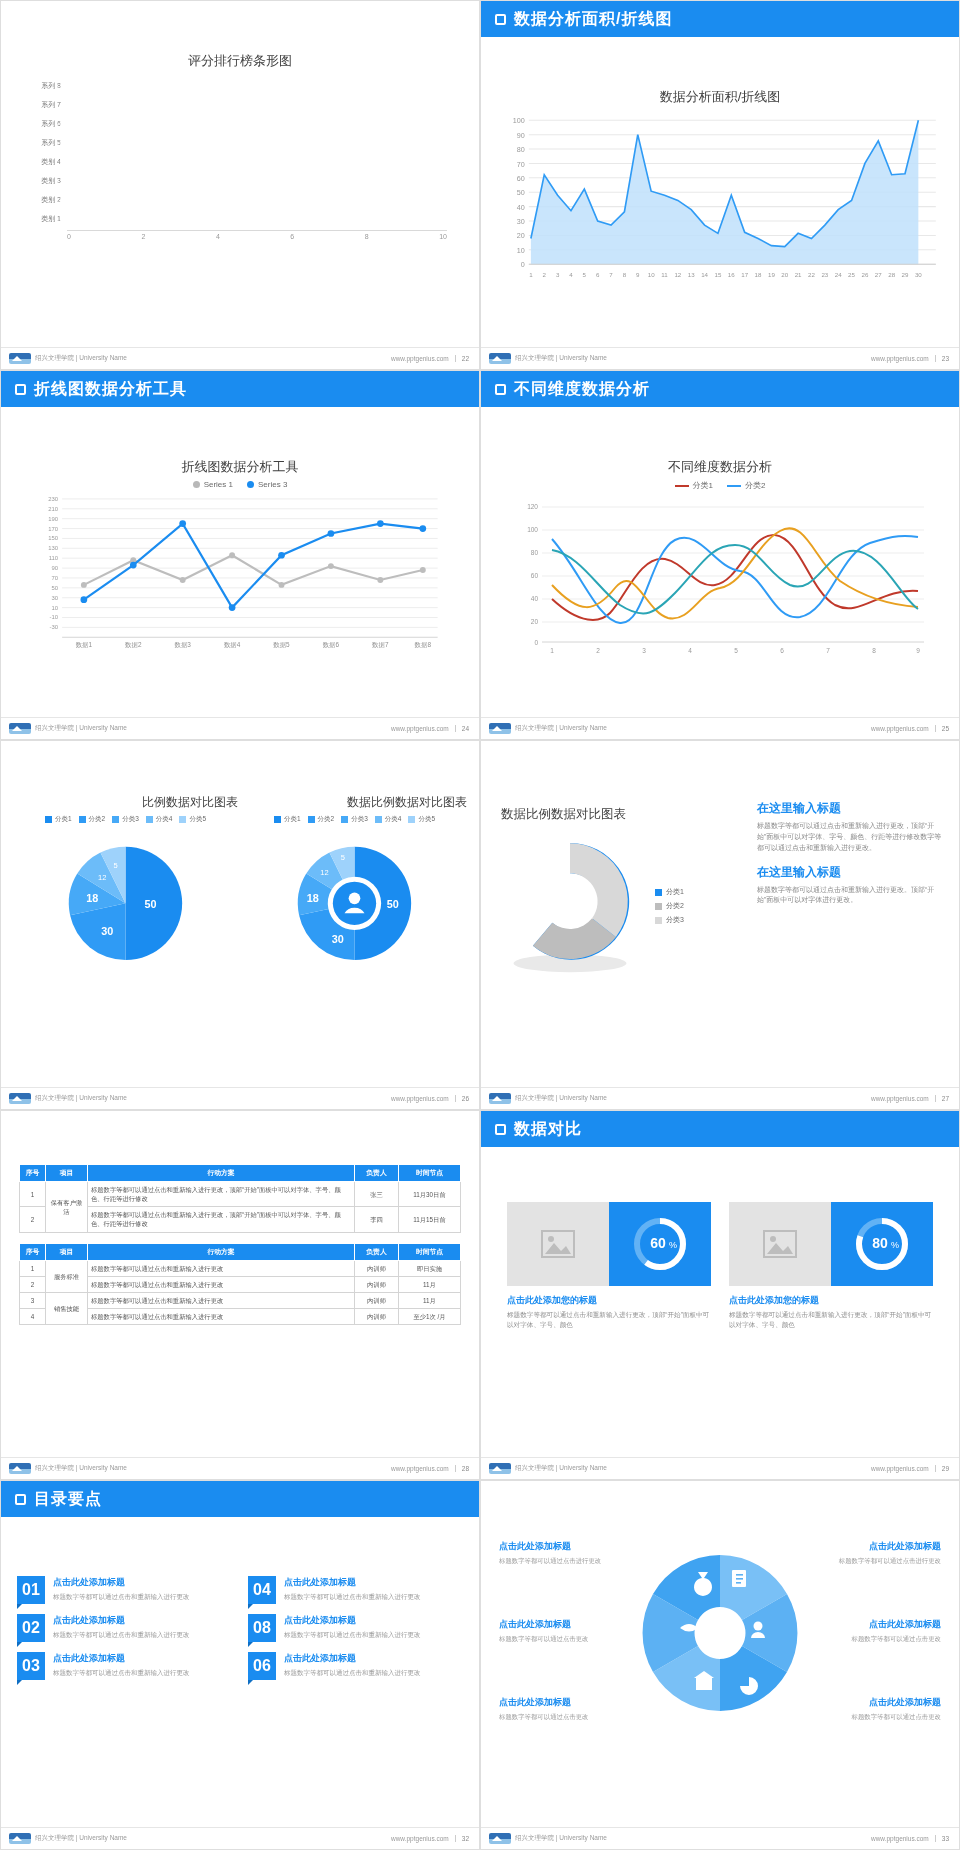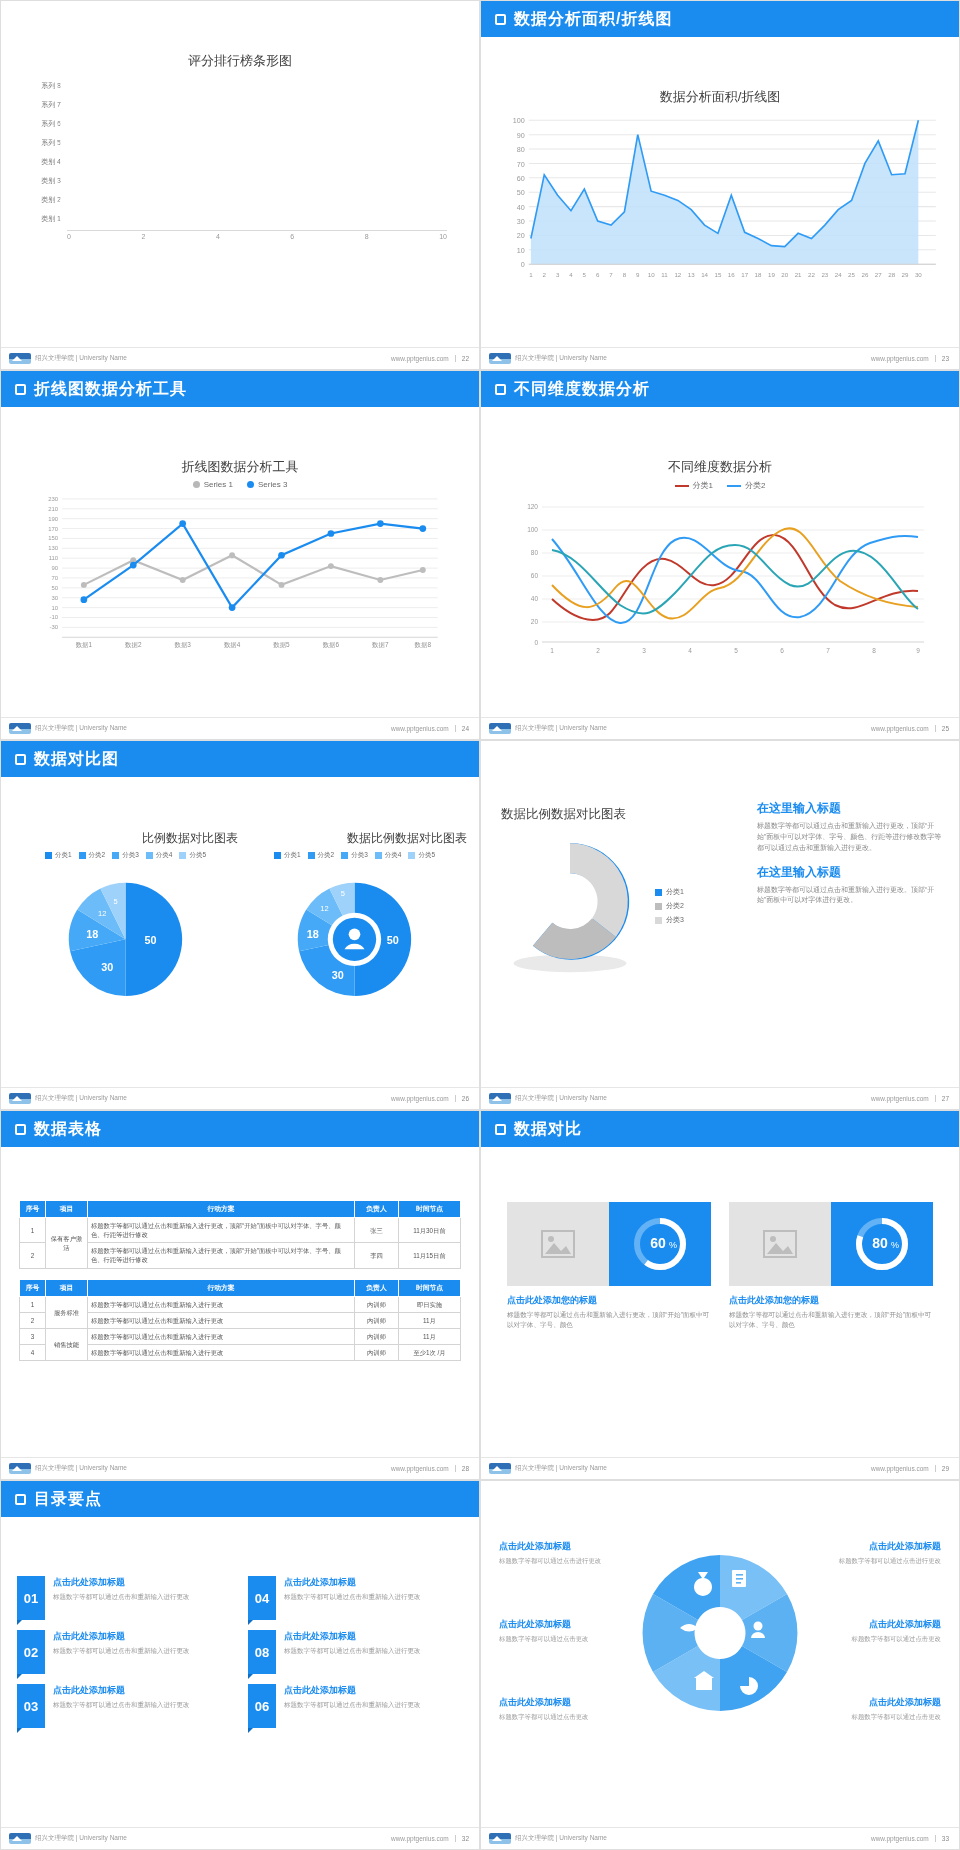--- a/index.html
+++ b/index.html
@@ -159,22 +159,22 @@
     flex:1; background:#e3e3e3; display:flex; align-items:center; justify-content:center;
   }
   .cmp-ring { flex:1; background:#1a8cf0; display:flex; align-items:center; justify-content:center;}
   .cmp-h { color:#1a8cf0; font-weight:bold; font-size:9px; margin: 8px 0 3px 0;}
   .cmp-p { font-size:6.6px; color:#8f8f8f; line-height:1.55;}
 
   
   .cat-grid { display:grid; grid-template-columns: 1fr 1fr; gap: 10px 16px; padding: 22px 16px 0 16px;}
   .cat-item { display:flex; gap:8px; }
   .cat-num {
-    width:28px; height:44px; background:#1a8cf0; color:#fff;
-    font-size:13px; font-weight:bold; display:flex;align-items:center;justify-content:center;
+    width:28px; height:28px; background:#1a8cf0; color:#fff;
+    font-size:16px; font-weight:bold; display:flex;align-items:center;justify-content:center;
     position:relative; flex:0 0 28px;
   }
   .cat-num:after{
     content:""; position:absolute; left:0; bottom:-5px;
     border-left: 5px solid #0f6fc4; border-bottom: 5px solid transparent;
   }
   .cat-h { color:#1a8cf0; font-weight:bold; font-size:9px; margin-bottom:3px;}
   .cat-p { font-size:6.5px; color:#9a9a9a; line-height:1.55;}
 
   
@@ -526,24 +526,20 @@
         <span>绍兴文理学院 | University Name</span>
       </span>
       <span class="footer-right">
         <span>www.pptgenius.com</span>
         <span class="pagenum">25</span>
       </span>
     </div>
   </div>
 
   <div class="slide">
-    <div class="slide-header">
-      <span class="hdr-icon"></span>
-      <span class="hdr-title">数据对比图</span>
-    </div>
     <div class="slide-body">
       <div class="dual">
 
         <div class="half">
           <div class="sub-title">比例数据对比图表</div>
           <div class="pielegend">
             <span class="lg">
                 <span class="lgsq" style="background:#1a8cf0"></span>
                 <span>分类1</span>
               </span>
@@ -688,24 +684,20 @@
         <span>绍兴文理学院 | University Name</span>
       </span>
       <span class="footer-right">
         <span>www.pptgenius.com</span>
         <span class="pagenum">27</span>
       </span>
     </div>
   </div>
 
   <div class="slide">
-    <div class="slide-header">
-      <span class="hdr-icon"></span>
-      <span class="hdr-title">数据表格</span>
-    </div>
     <div class="slide-body" style="padding:16px 18px 0 18px;">
       <table class="dt">
         <tbody>
             <tr>
           <th style="width:26px;">序号</th>
           <th style="width:42px;">项目</th>
           <th>行动方案</th>
           <th style="width:44px;">负责人</th>
           <th style="width:62px;">时间节点</th>
         </tr>

